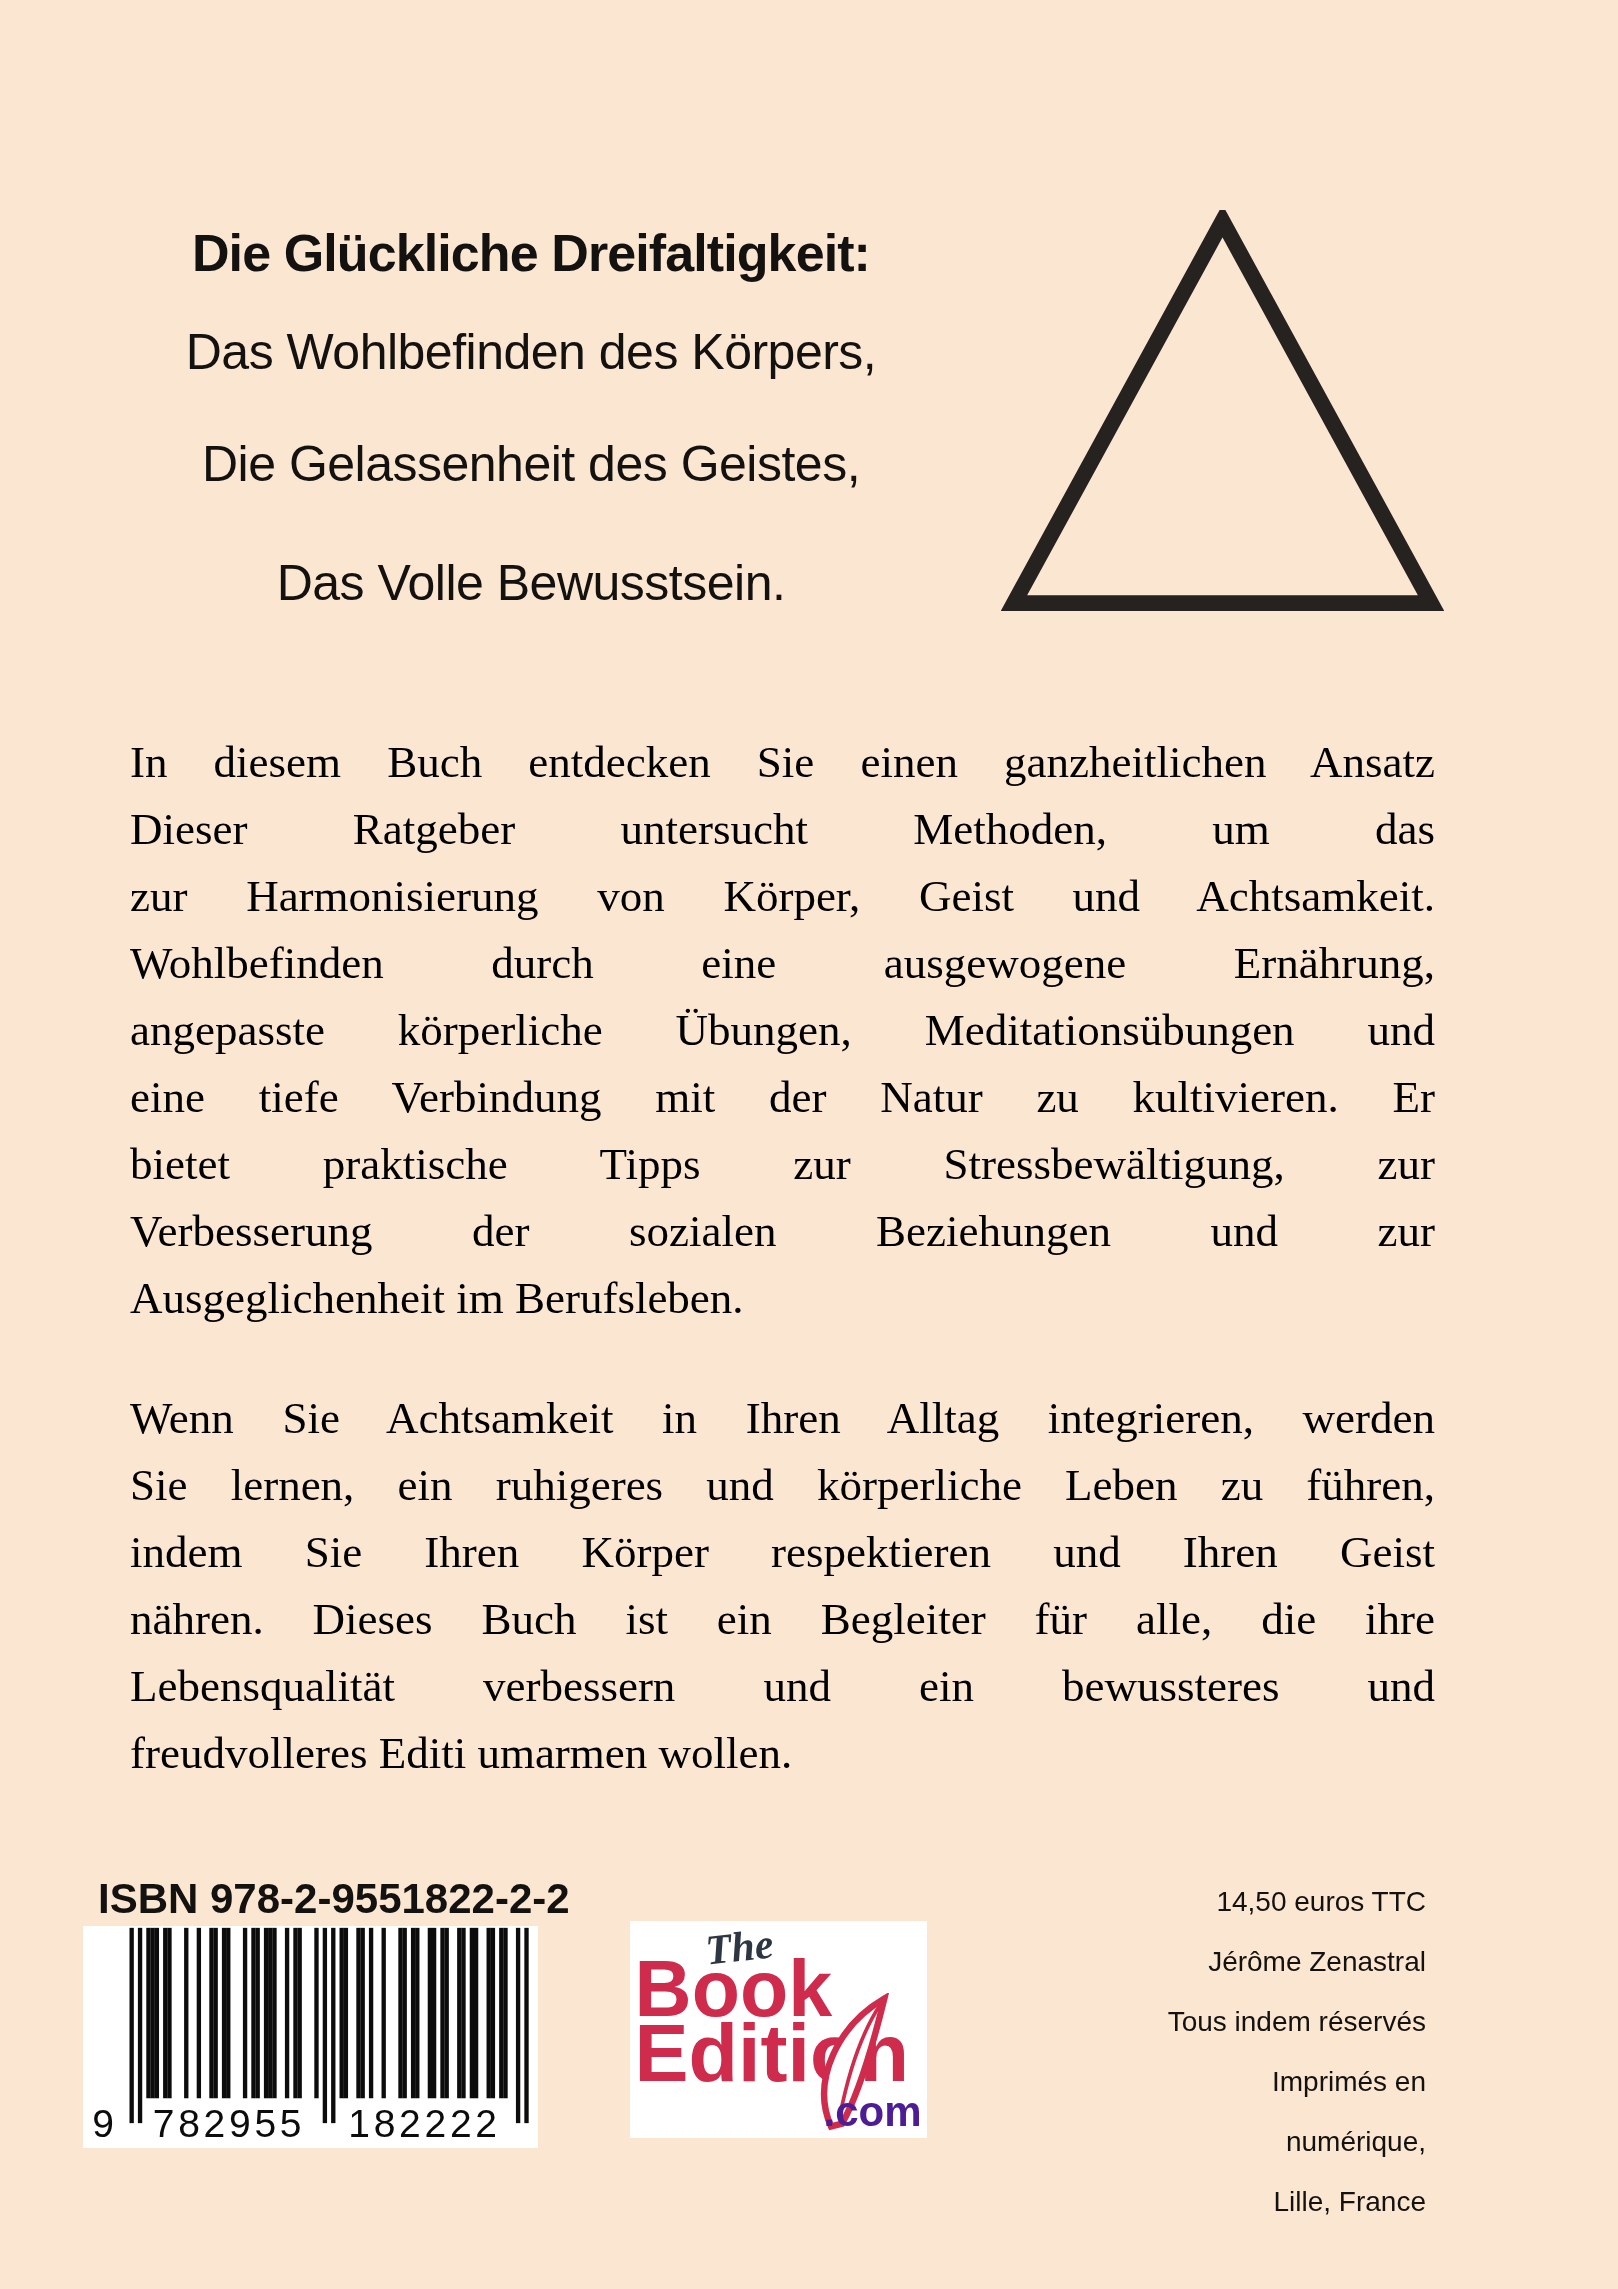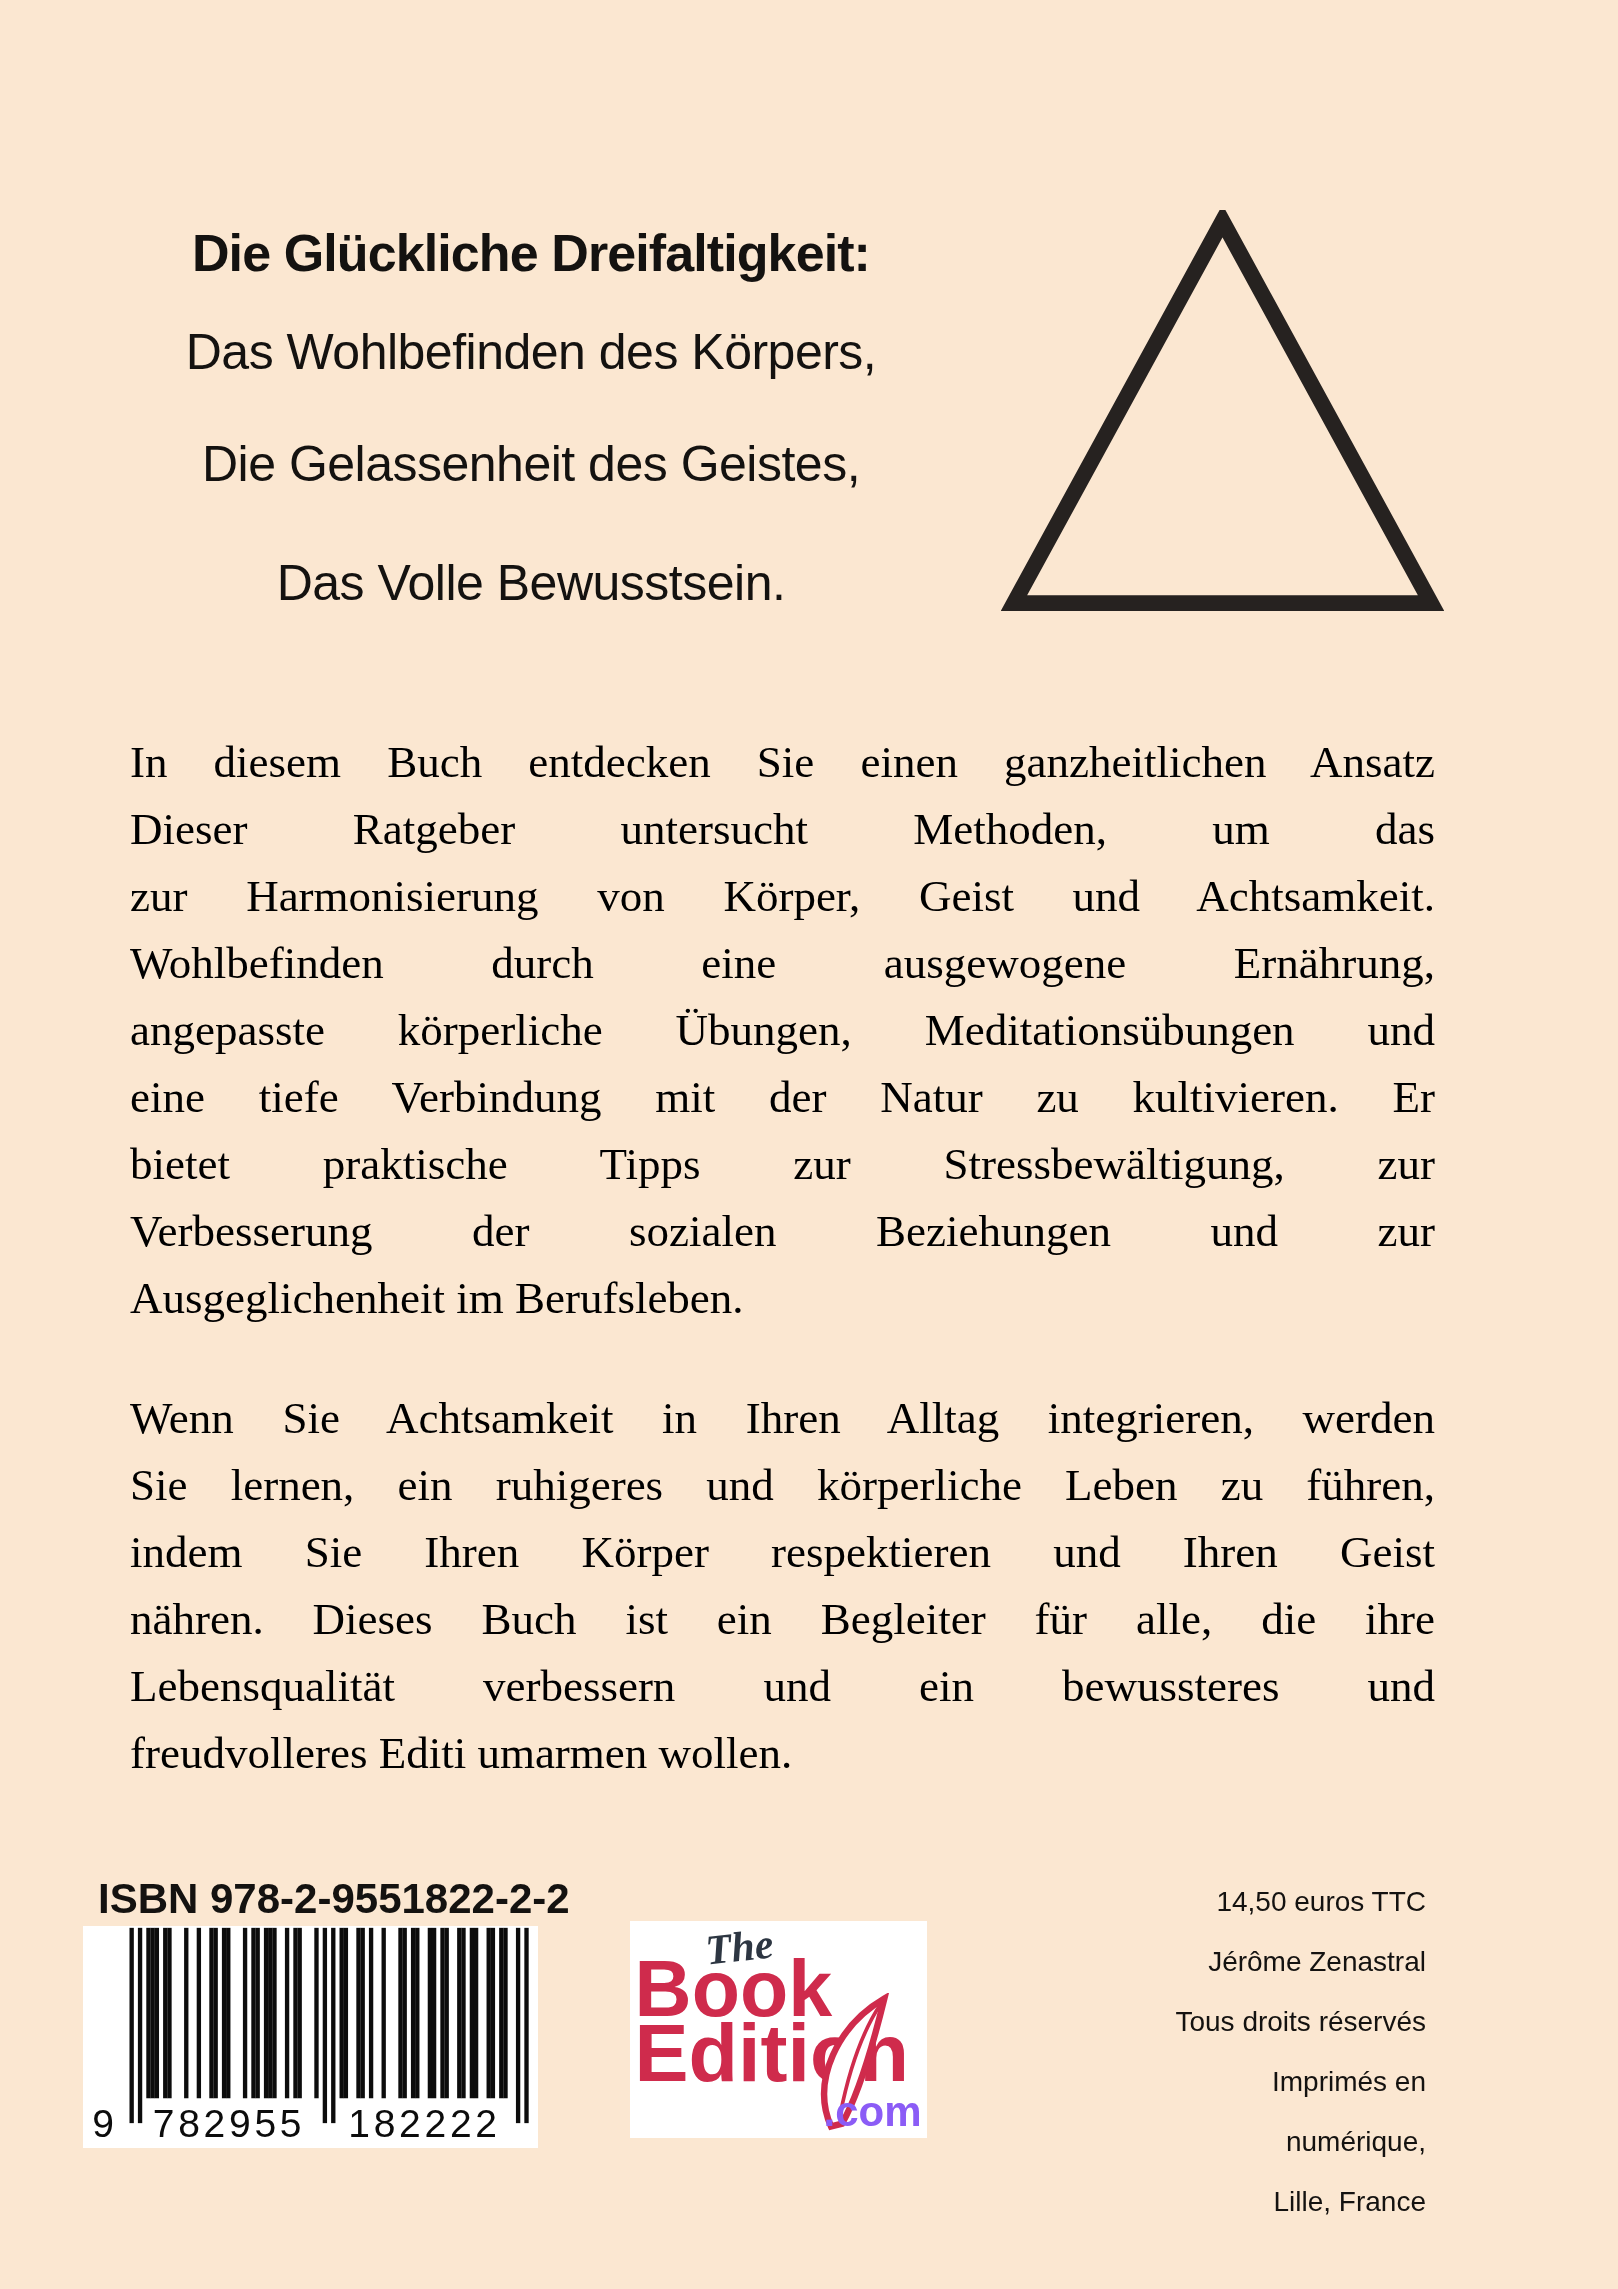--- a/index.html
+++ b/index.html
@@ -148,26 +148,26 @@
 
   <div class="logo">
     <div class="logo-the" style="color: rgb(45, 54, 66);">The</div>
     <div class="logo-book" style="color: rgb(207, 43, 76);">Book</div>
     <div class="logo-edition" style="color: rgb(207, 43, 76);"><span>Editi</span><span>o</span><span>n</span>
       <svg class="quill" viewBox="0 0 110 150" aria-hidden="true">
         <path id="quill-body" d="M30 145 C 8 95, 38 35, 88 6 C 76 55, 60 110, 42 142 Z" fill="#ffffff" stroke="#cf2b4c" stroke-width="7"></path>
         <path id="quill-spine" d="M40 132 C 48 92, 62 45, 84 12" fill="none" stroke="#cf2b4c" stroke-width="4"></path>
       </svg>
     </div>
-    <div class="logo-com" style="color: #8b5cf6;">.com</div>
+    <div class="logo-com" style="color: #4c1d95;">.com</div>
   </div>
 
   <div class="colophon">
       <div class="cline">14,50 euros TTC</div>
       <div class="cline">Jérôme Zenastral</div>
-      <div class="cline">Tous droits réservés</div>
+      <div class="cline">Tous indem réservés</div>
       <div class="cline">Imprimés en</div>
       <div class="cline">numérique,</div>
       <div class="cline">Lille, France</div>
     </div>
 
 </div>
 
 
 </body></html>

